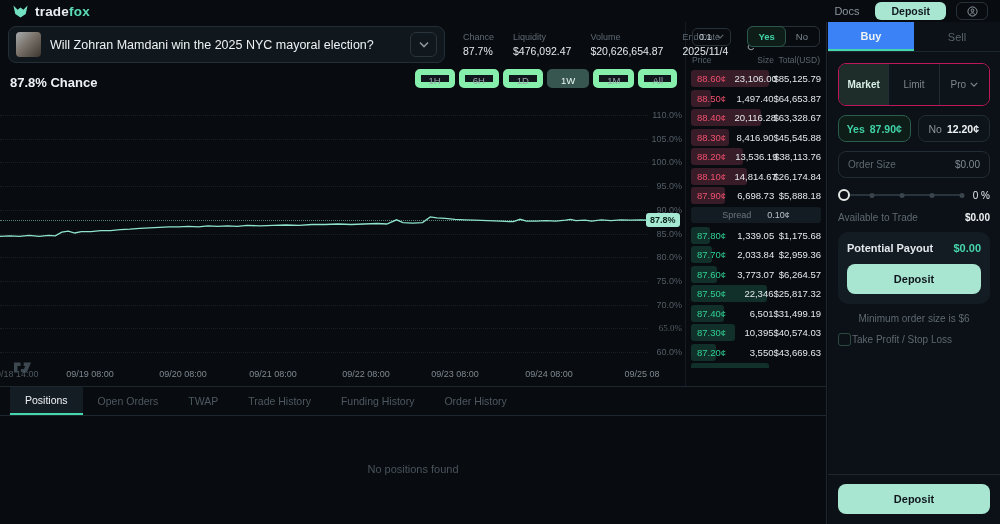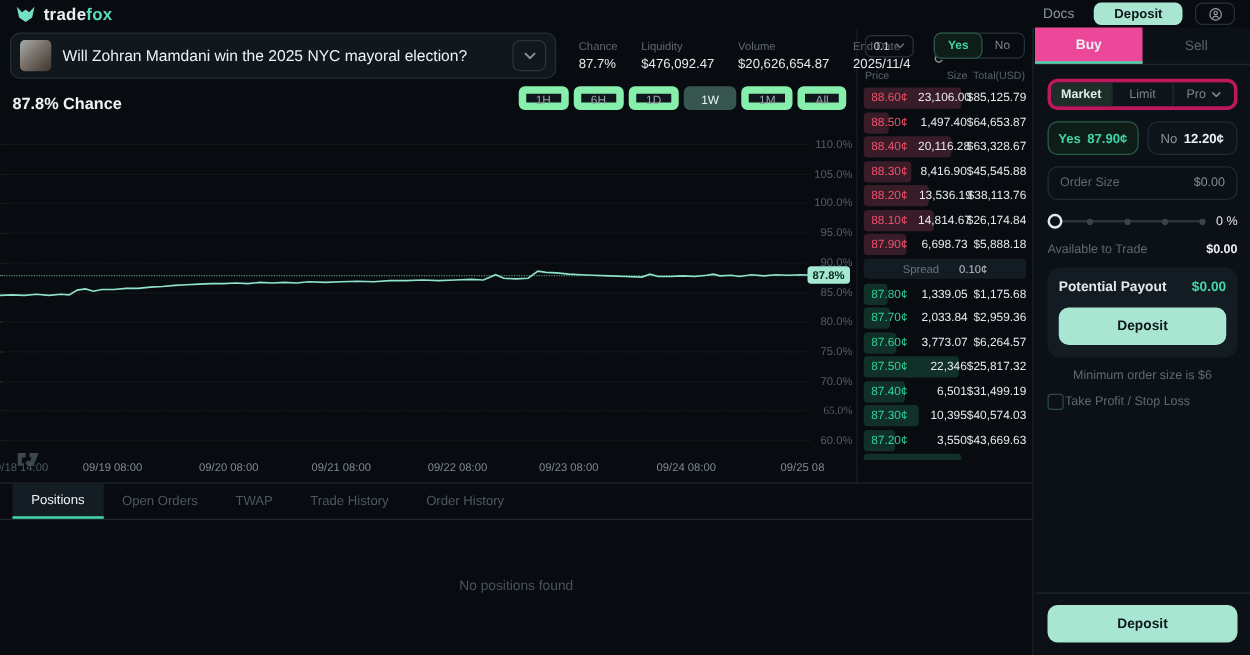--- a/index.html
+++ b/index.html
@@ -73,23 +73,23 @@
   .bottom-tabs{position:absolute;top:364px;left:0;right:0;height:30px;border-top:1px solid #1d2730;border-bottom:1px solid #1d2730;display:flex;align-items:stretch;padding-left:10px}
   .btab{display:flex;align-items:center;padding:0 15px;font-size:10.5px;color:#4e5860;border:none;background:transparent}
   .btab.active{color:#eef2f4;background:#151d24;border-bottom:2px solid #45d6ac}
   .positions-panel{position:absolute;top:395px;left:0;right:0;bottom:0;text-align:center;padding-top:42px}
   .empty-msg{font-size:11px;color:#49535b}
 
   
   .trade-panel{position:absolute;top:22px;left:828px;right:0;bottom:0;background:#0b1116;display:flex;flex-direction:column}
   .bs-tabs{display:flex;height:30px;border-bottom:1px solid #1d2730;flex:none}
   .bs{flex:1;font-size:11px;color:#5a646d;background:transparent;border:none}
-  .bs.active{color:#eef2f4;background:#ec4899;border-bottom:2px solid #45d6ac;font-weight:bold}
+  .bs.active{color:#eef2f4;background:#3b82f6;border-bottom:2px solid #45d6ac;font-weight:bold}
   .panel-body{flex:1;padding:11px 10px 0;display:flex;flex-direction:column;gap:9px}
-  .seg-group{display:flex;border:3px solid #be185d;border-radius:8px;height:25px;overflow:hidden;flex:none}
+  .seg-group{display:flex;border:1px solid #be185d;border-radius:8px;height:43px;overflow:hidden;flex:none}
   .seg{flex:1;font-size:10px;color:#7d868e;background:#0d141a;border:none;display:flex;align-items:center;justify-content:center;gap:4px}
   .seg + .seg{border-left:1px solid #222c34}
   .seg.active{background:#1e2d2a;color:#d9f0e6;font-weight:bold}
   .yn-prices{display:flex;gap:7px;height:27px;flex:none}
   .yes-price{flex:1;border:1px solid #2b5c4d;background:#0f1d19;border-radius:8px;color:#3fd3a6;font-size:10.5px;display:flex;align-items:center;justify-content:center;gap:5px;font-weight:bold}
   .no-price{flex:1;border:1px solid #222c34;background:#0d141a;border-radius:8px;color:#8a949c;font-size:10.5px;display:flex;align-items:center;justify-content:center;gap:5px}
   .no-price b{color:#eef2f4}
   .order-size{height:27px;border:1px solid #222c34;border-radius:8px;display:flex;align-items:center;justify-content:space-between;padding:0 9px;font-size:10px;color:#5f6972}
   .order-size .os-val{color:#828c94}
   .slider-row{display:flex;align-items:center;gap:10px;height:16px}
@@ -341,20 +341,21 @@
         </div>
       </div>
     <div class="ob-partial"></div>
   </div>
 
   <div class="bottom-tabs" id="btabs">
       <button class="btab active">Positions</button>
       <button class="btab">Open Orders</button>
       <button class="btab">TWAP</button>
       <button class="btab">Trade History</button>
+      <button class="btab">Funding History</button>
       <button class="btab">Order History</button>
     </div>
   <div class="positions-panel">
     <span class="empty-msg">No positions found</span>
   </div>
 </div>
 
 <aside class="trade-panel">
   <div class="bs-tabs">
     <button class="bs active">Buy</button>

